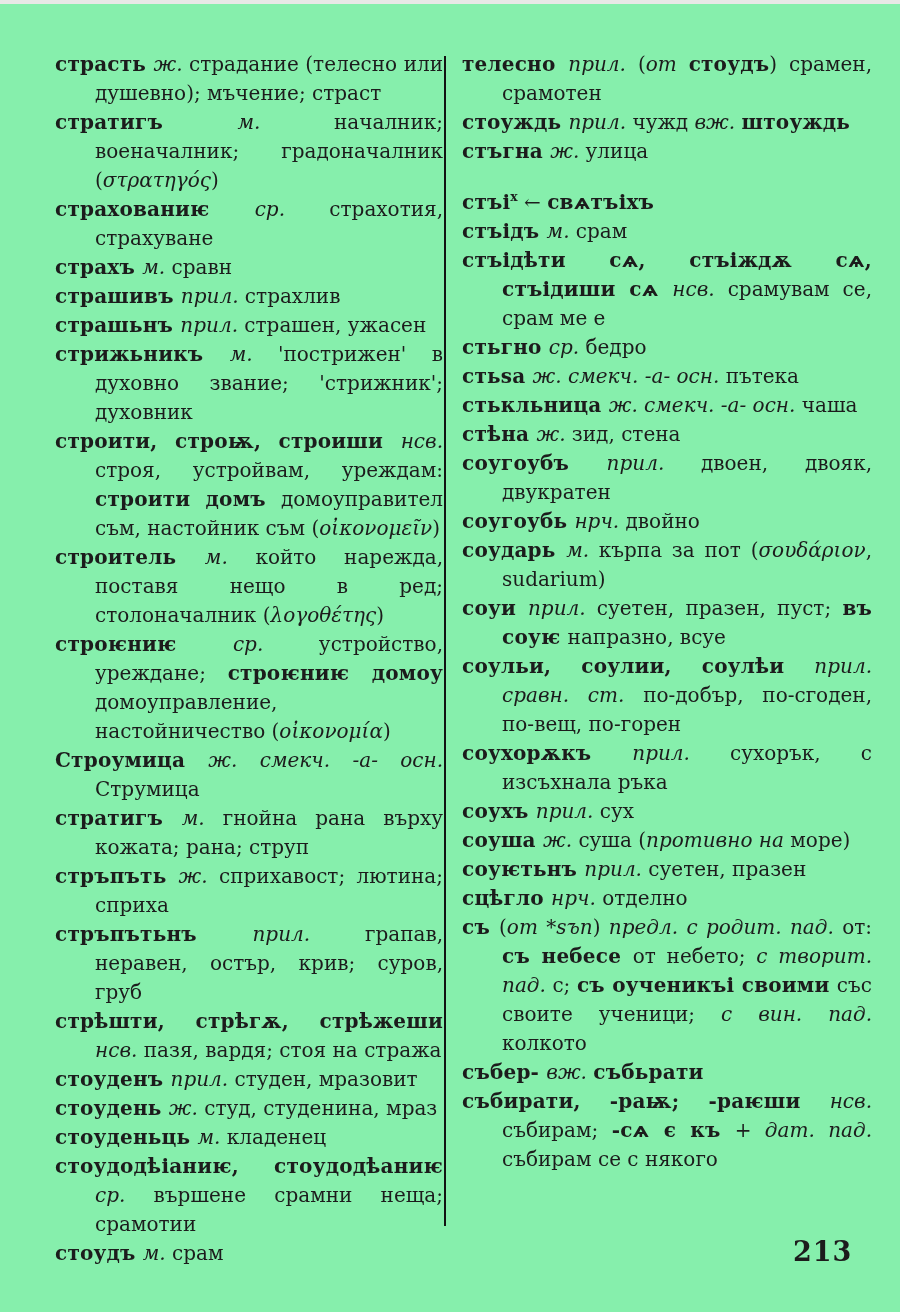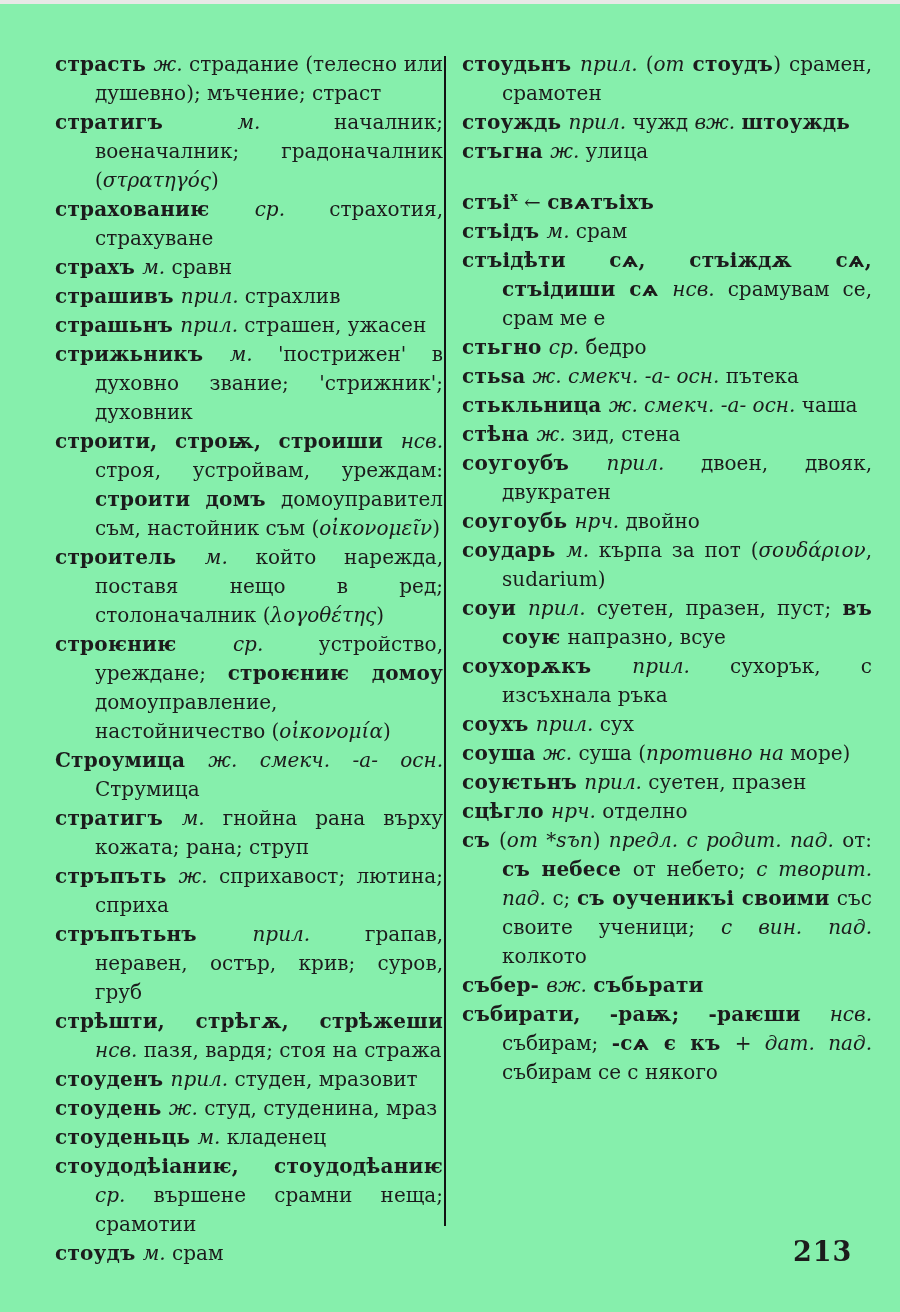--- a/index.html
+++ b/index.html
@@ -86,34 +86,35 @@
       <p class="entry"><span class="hw">стоуденъ </span><span class="it">прил. </span><span class="n">студен, мразовит</span></p>
       <p class="entry"><span class="hw">стоудень </span><span class="it">ж. </span><span class="n">студ, студенина, мраз</span></p>
       <p class="entry"><span class="hw">стоуденьць </span><span class="it">м. </span><span class="n">кладенец</span></p>
       <p class="entry"><span class="hw">стоудодѣіаниѥ, стоудодѣаниѥ </span><span class="it">ср. </span><span class="n">вършене срамни неща; срамотии</span></p>
       <p class="entry"><span class="hw">стоудъ </span><span class="it">м. </span><span class="n">срам</span></p>
     </div>
 
   <div class="divider"></div>
 
   <div class="col col-right">
-      <p class="entry"><span class="hw">стоудьнъ </span><span class="it">прил. </span><span class="n">(</span><span class="it">от </span><span class="hw">стоудъ</span><span class="n">) срамен, срамотен</span></p>
+      <p class="entry"><span class="hw">телесно </span><span class="it">прил. </span><span class="n">(</span><span class="it">от </span><span class="hw">стоудъ</span><span class="n">) срамен, срамотен</span></p>
       <p class="entry"><span class="hw">стоуждь </span><span class="it">прил. </span><span class="n">чужд </span><span class="it">вж. </span><span class="hw">штоуждь</span></p>
       <p class="entry"><span class="hw">стъгна </span><span class="it">ж. </span><span class="n">улица</span></p>
       <p class="entry gap"><span class="hw">стъі</span><span class="sup">х</span><span class="n"> ← </span><span class="hw">свѧтъіхъ</span></p>
       <p class="entry"><span class="hw">стъідъ </span><span class="it">м. </span><span class="n">срам</span></p>
       <p class="entry"><span class="hw">стъідѣти сѧ, стъіждѫ сѧ, стъідиши сѧ </span><span class="it">нсв. </span><span class="n">срамувам се, срам ме е</span></p>
       <p class="entry"><span class="hw">стьгно </span><span class="it">ср. </span><span class="n">бедро</span></p>
       <p class="entry"><span class="hw">стьѕа </span><span class="it">ж. смекч. -а- осн. </span><span class="n">пътека</span></p>
       <p class="entry"><span class="hw">стькльница </span><span class="it">ж. смекч. -а- осн. </span><span class="n">чаша</span></p>
       <p class="entry"><span class="hw">стѣна </span><span class="it">ж. </span><span class="n">зид, стена</span></p>
       <p class="entry"><span class="hw">соугоубъ </span><span class="it">прил. </span><span class="n">двоен, двояк, двукратен</span></p>
       <p class="entry"><span class="hw">соугоубь </span><span class="it">нрч. </span><span class="n">двойно</span></p>
       <p class="entry"><span class="hw">соударь </span><span class="it">м. </span><span class="n">кърпа за пот (</span><span class="gr">σουδάριον</span><span class="n">, sudarium)</span></p>
       <p class="entry"><span class="hw">соуи </span><span class="it">прил. </span><span class="n">суетен, празен, пуст; </span><span class="hw">въ соуѥ </span><span class="n">напразно, всуе</span></p>
+      <p class="entry"><span class="hw">соульи, соулии, соулѣи </span><span class="it">прил. сравн. ст. </span><span class="n">по-добър, по-сгоден, по-вещ, по-горен</span></p>
       <p class="entry"><span class="hw">соухорѫкъ </span><span class="it">прил. </span><span class="n">сухорък, с изсъхнала ръка</span></p>
       <p class="entry"><span class="hw">соухъ </span><span class="it">прил. </span><span class="n">сух</span></p>
       <p class="entry"><span class="hw">соуша </span><span class="it">ж. </span><span class="n">суша (</span><span class="it">противно на </span><span class="n">море)</span></p>
       <p class="entry"><span class="hw">соуѥтьнъ </span><span class="it">прил. </span><span class="n">суетен, празен</span></p>
       <p class="entry"><span class="hw">сцѣгло </span><span class="it">нрч. </span><span class="n">отделно</span></p>
       <p class="entry"><span class="hw">съ </span><span class="n">(</span><span class="it">от *sъn</span><span class="n">) </span><span class="it">предл. с родит. пад. </span><span class="n">от: </span><span class="hw">съ небесе </span><span class="n">от небето; </span><span class="it">с творит. пад. </span><span class="n">с; </span><span class="hw">съ оученикъі своими </span><span class="n">със своите ученици; </span><span class="it">с вин. пад. </span><span class="n">колкото</span></p>
       <p class="entry"><span class="hw">събер- </span><span class="it">вж. </span><span class="hw">събьрати</span></p>
       <p class="entry"><span class="hw">събирати, -раѭ; -раѥши </span><span class="it">нсв. </span><span class="n">събирам; </span><span class="hw">-сѧ є къ </span><span class="n">+ </span><span class="it">дат. пад. </span><span class="n">събирам се с някого</span></p>
     </div>
 

